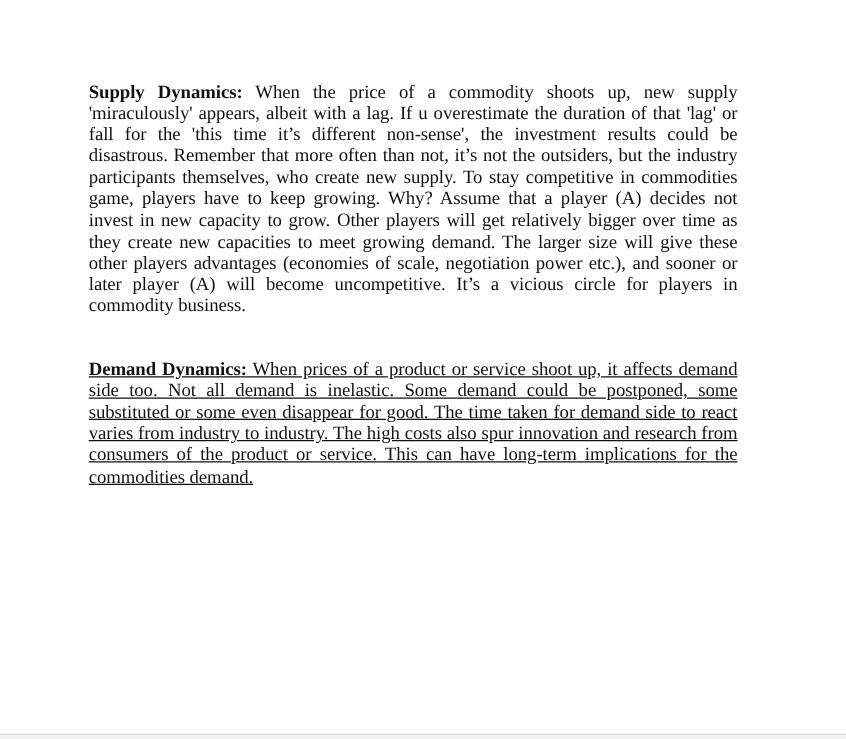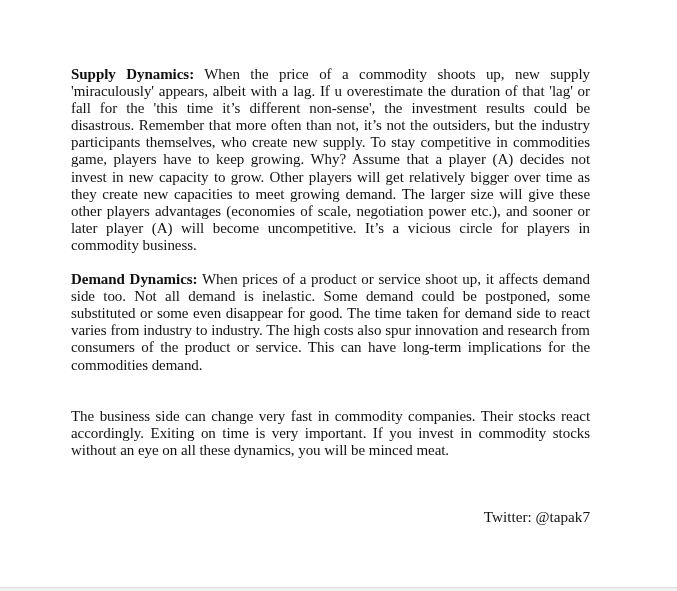--- a/index.html
+++ b/index.html
@@ -40,21 +40,21 @@
       font-family: "Liberation Serif", "DejaVu Serif", serif;
       font-size: 15px;
       line-height: 17.1px;
       text-align: justify;
       letter-spacing: -0.05px;
     }
     .para {
       margin: 0;
     }
     .para.supply { }
-    .para.demand { margin-top: 17px; }
+    .para.demand { margin-top: 34px; text-decoration: underline; }
     .para.closing { margin-top: 34px; }
     .heading {
       font-weight: bold;
     }
     .signature {
       position: absolute;
       left: 71px;
       top: 508px;
       width: 519px;
       text-align: right;
@@ -63,17 +63,15 @@
       line-height: 17px;
     }
   </style>
 </head>
 <body>
 
 <div class="page">
   <div class="content">
     <p class="para supply"><span class="heading">Supply Dynamics:</span><span> When the price of a commodity shoots up, new supply 'miraculously' appears, albeit with a lag. If u overestimate the duration of that 'lag' or fall for the 'this time it’s different non-sense', the investment results could be disastrous. Remember that more often than not, it’s not the outsiders, but the industry participants themselves, who create new supply. To stay competitive in commodities game, players have to keep growing. Why? Assume that a player (A) decides not invest in new capacity to grow. Other players will get relatively bigger over time as they create new capacities to meet growing demand. The larger size will give these other players advantages (economies of scale, negotiation power etc.), and sooner or later player (A) will become uncompetitive. It’s a vicious circle for players in commodity business.</span></p>
     <p class="para demand"><span class="heading">Demand Dynamics:</span><span> When prices of a product or service shoot up, it affects demand side too. Not all demand is inelastic. Some demand could be postponed, some substituted or some even disappear for good. The time taken for demand side to react varies from industry to industry. The high costs also spur innovation and research from consumers of the product or service. This can have long-term implications for the commodities demand.</span></p>
-    <p class="para closing"><span>The business side can change very fast in commodity companies. Their stocks react accordingly. Exiting on time is very important. If you invest in commodity stocks without an eye on all these dynamics, you will be minced meat.</span></p>
   </div>
-  <div class="signature">Twitter: @tapak7</div>
 </div>
 <div class="bottom-edge"></div>
 
 </body></html>

